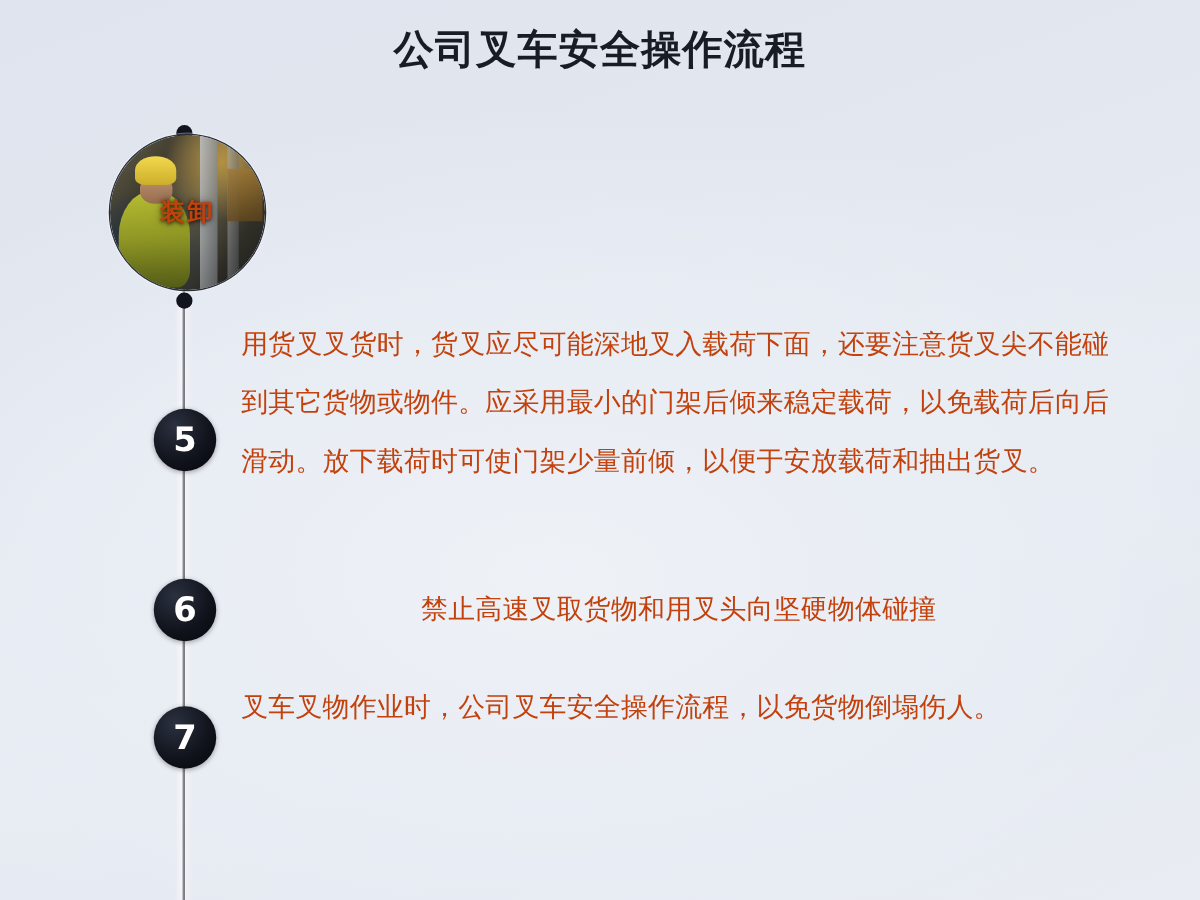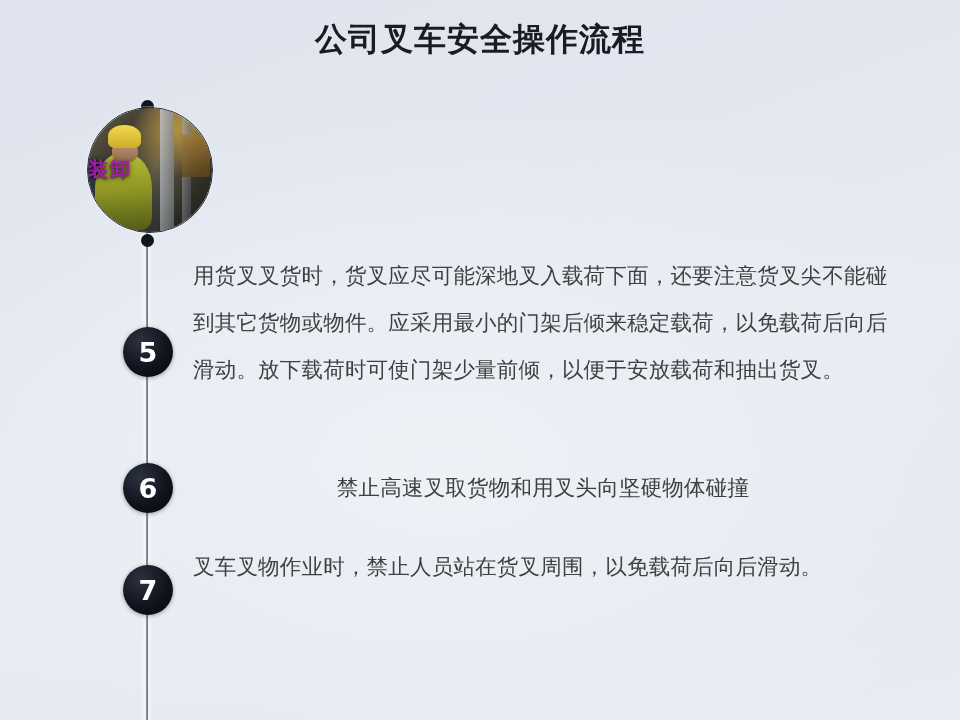--- a/index.html
+++ b/index.html
@@ -123,22 +123,22 @@
     opacity:.85;
   }
   .photo-shade{
     position:absolute; inset:0;
     background:linear-gradient(180deg, rgba(0,0,0,.08) 0%, rgba(0,0,0,.22) 70%, rgba(0,0,0,.34) 100%);
   }
   .photo-label{
     position:absolute;
     left:0; right:0;
     top:48px;
-    text-align:left;
-    color:#a21caf;
+    text-align:center;
+    color:#c2410c;
     font-size:20px;
     font-weight:bold;
     letter-spacing:2px;
     text-shadow:0 1px 3px rgba(0,0,0,.75), 0 0 7px rgba(0,0,0,.5);
     font-family:"DejaVu Sans", sans-serif;
   }
 
   
   .step-badge {
     position:absolute;
@@ -153,21 +153,21 @@
     align-items:center;
     justify-content:center;
     font-family:"DejaVu Sans", sans-serif;
     box-shadow:0 1px 4px rgba(0,0,0,.35);
   }
 
   
   .step-text {
     position:absolute;
     left:193px;
-    color:#404040;
+    color:#c2410c;
     font-size:21.5px;
     line-height:47px;
     font-family:"DejaVu Sans", sans-serif;
     letter-spacing:.2px;
   }
   .step-text.w1 { width:712px; }
   .step-text.w2 { width:700px;text-align:center; }
   .step-text.w3 { width:700px; }
 </style>
 </head>
@@ -191,13 +191,13 @@
   <div class="photo-label">装卸</div>
 </div>
 
 <div class="step-badge" style="top:327px;">5</div>
 <div class="step-text w1" style="top:252px;">用货叉叉货时，货叉应尽可能深地叉入载荷下面，还要注意货叉尖不能碰到其它货物或物件。应采用最小的门架后倾来稳定载荷，以免载荷后向后滑动。放下载荷时可使门架少量前倾，以便于安放载荷和抽出货叉。</div>
 
 <div class="step-badge" style="top:463px;">6</div>
 <div class="step-text w2" style="top:464px;">禁止高速叉取货物和用叉头向坚硬物体碰撞</div>
 
 <div class="step-badge" style="top:565px;">7</div>
-<div class="step-text w3" style="top:543px;">叉车叉物作业时，禁止人员站在货叉周围，以免载荷后向后滑动。</div>
+<div class="step-text w3" style="top:543px;">叉车叉物作业时，公司叉车安全操作流程，以免货物倒塌伤人。</div>
 
 </body></html>

